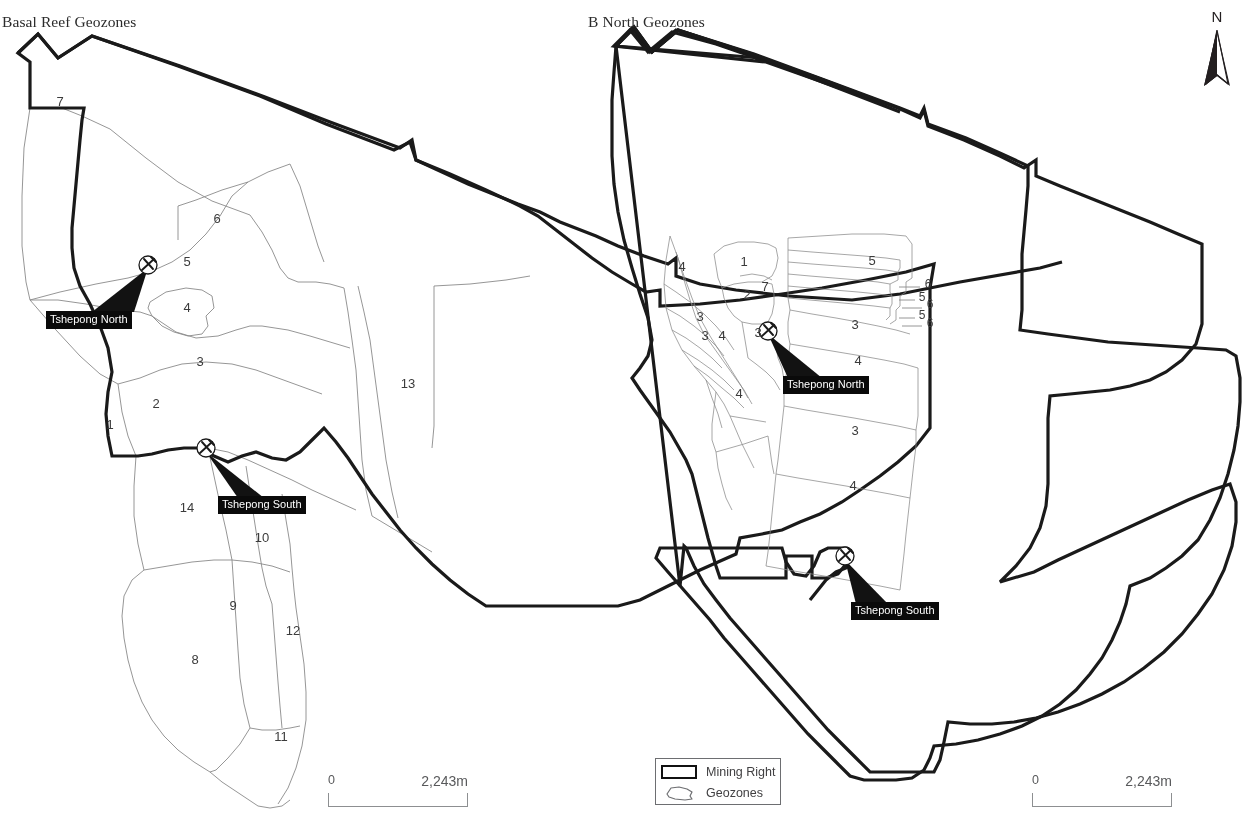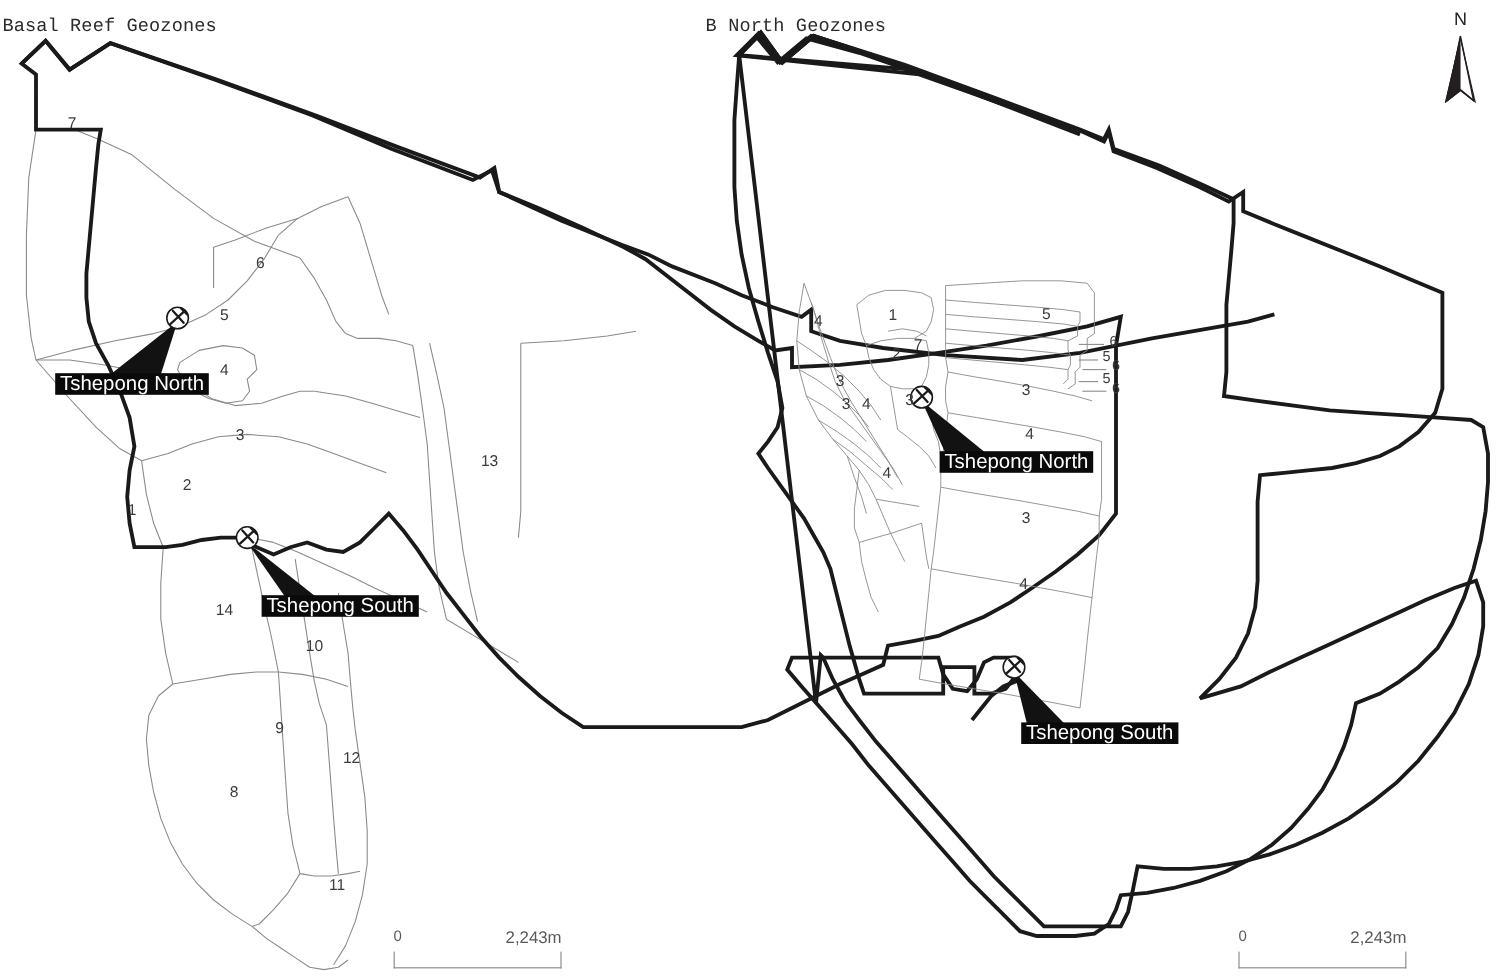--- a/index.html
+++ b/index.html
@@ -25,21 +25,21 @@
   svg.map-canvas {
     position: absolute;
     left: 0; top: 0;
     width: 1254px;
     height: 813px;
     display: block;
   }
   .panel-title {
     position: absolute;
     font-size: 15.5px;
-    font-family: Liberation Mono, monospace;
+    font-family: Liberation Serif, serif;
     color: #2b2b2b;
     white-space: nowrap;
     letter-spacing: 0.1px;
   }
   #title-left  { left: 2px;   top: 13px; }
   #title-right { left: 588px; top: 13px; }
 
   .zone-num {
     font-size: 13px;
     font-family: "Liberation Sans", sans-serif;
@@ -78,21 +78,21 @@
     stroke-width: 1.9;
     stroke-linecap: round;
     fill: none;
   }
   .callout-wedge { fill: #121212; }
 
   .callout-box {
     position: absolute;
     background: #0a0a0a;
     color: #ffffff;
-    font-size: 17px;
+    font-size: 11px;
     font-family: "Liberation Sans", sans-serif;
     padding: 2px 4px 3px 4px;
     white-space: nowrap;
     line-height: 13px;
   }
 
   
   .scalebar {
     position: absolute;
   }
@@ -477,20 +477,36 @@
   </div>
 
   <div class="scalebar" id="scalebar-right" style="left:1032px; top:773px; width:140px;">
     <div class="sb-labels">
       <span class="sb-zero">0</span>
       <span class="sb-max">2,243m</span>
     </div>
     <div class="sb-graphic"></div>
   </div>
 
+  <div id="legend">
+    <div class="leg-row r1">
+      <div class="leg-swatch">
+        <div class="sw-mr"></div>
+      </div>
+      <div class="leg-label">Mining Right</div>
+    </div>
+    <div class="leg-row r2">
+      <div class="leg-swatch">
+        <svg width="40" height="20" viewBox="0 0 40 20">
+          <path d="M6,11 L10,5 L18,4 L26,6 L31,9 L29,13 L31,16 L24,17 L14,16 L8,14 Z" fill="#ffffff" stroke="#6d6e71" stroke-width="1.2" stroke-linejoin="round"></path>
+        </svg>
+      </div>
+      <div class="leg-label">Geozones</div>
+    </div>
+  </div>
 
   <div id="north">
     <div class="n-letter">N</div>
     <svg width="34" height="62" viewBox="0 0 34 62" style="position:absolute; top:20px; left:0;">
       <polygon points="17,2 30,58 17,48" fill="#231f20"></polygon>
       <polygon points="17,2 4,58 17,48" fill="#231f20"></polygon>
       <polygon points="17,6 17,46 28,55" fill="#ffffff"></polygon>
       <polygon points="17,2 4,58 17,48" fill="#231f20"></polygon>
       <polyline points="17,2 28,56 17,47 6,56 17,2" fill="none" stroke="#231f20" stroke-width="1.2" stroke-linejoin="round"></polyline>
     </svg>

